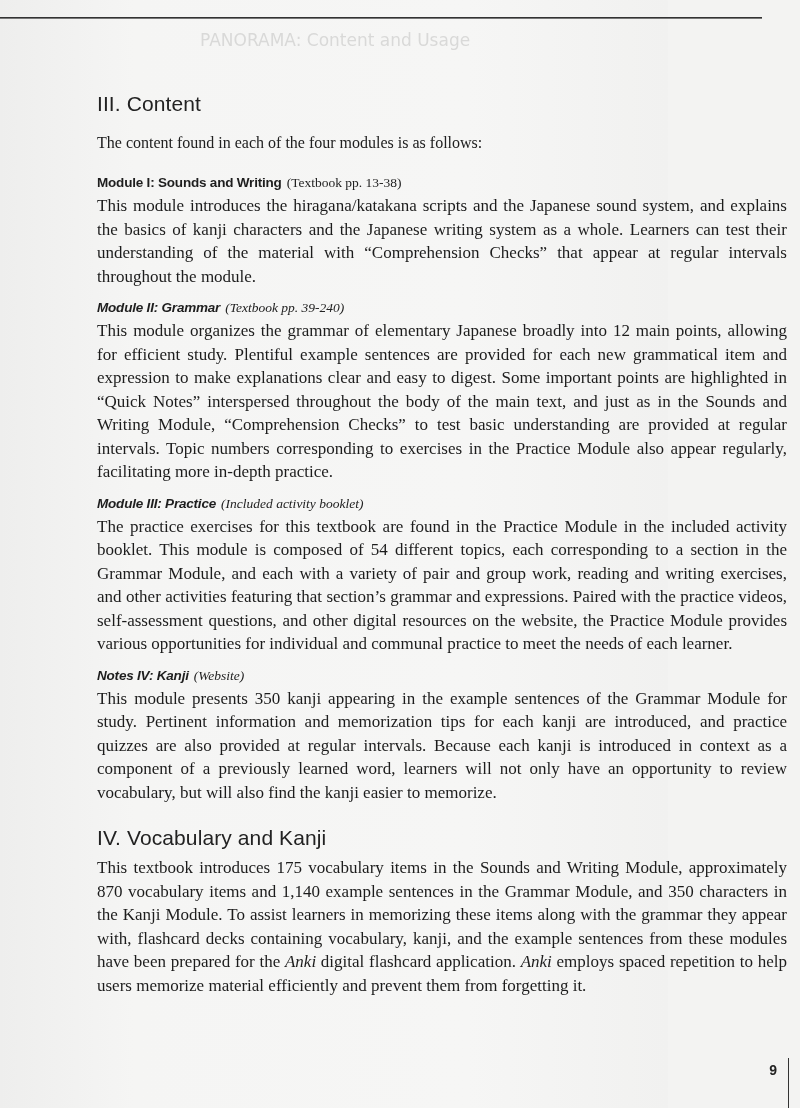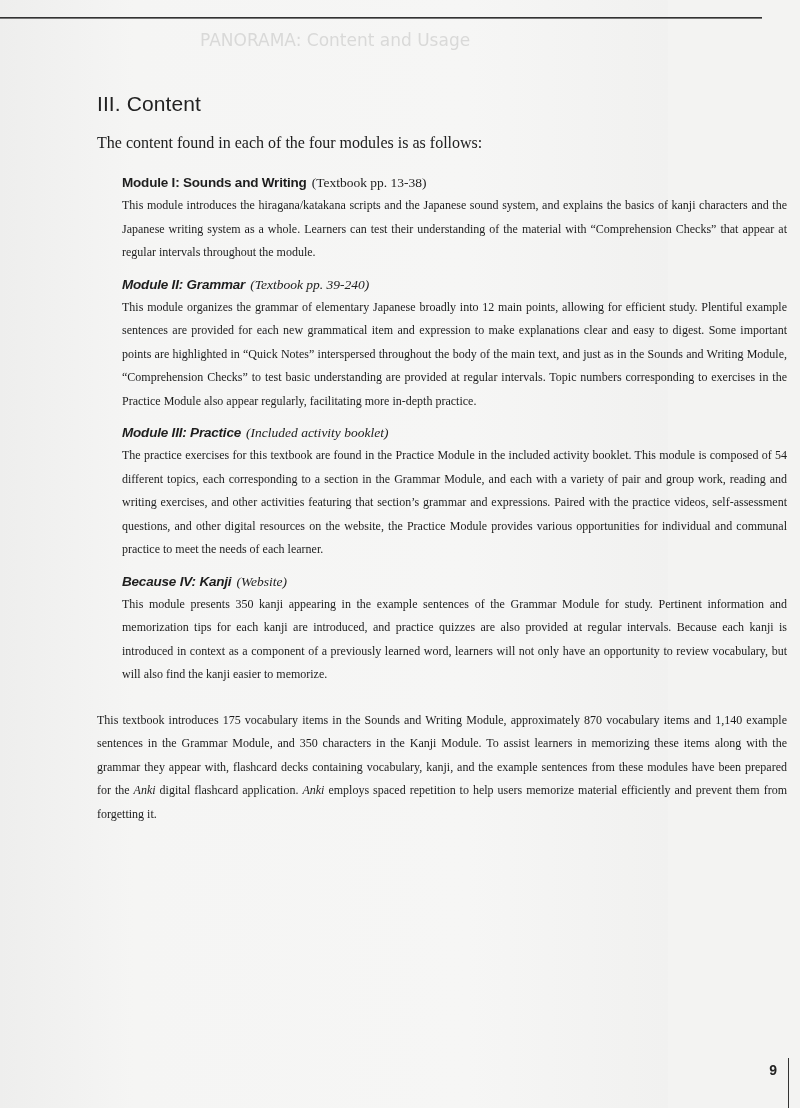--- a/index.html
+++ b/index.html
@@ -53,21 +53,20 @@
       letter-spacing: 0.1px;
     }
     .intro {
       font-family: "Liberation Serif", serif;
       font-size: 16px;
       margin: 18px 0 0 0;
       color: #202020;
     }
     .module {
       margin-top: 0;
-      margin-left: 25px;
     }
     .module-heading {
       margin-top: 22px;
       font-size: 14px;
       line-height: 18px;
     }
     .module-heading .name {
       font-family: "Liberation Sans", sans-serif;
       font-weight: bold;
       font-size: 13.5px;
@@ -75,21 +74,21 @@
       letter-spacing: -0.2px;
     }
     .module-heading .note {
       font-family: "Liberation Serif", serif;
       font-size: 13.5px;
       color: #222;
       margin-left: 5px;
     }
     .body-text {
       font-family: "Liberation Serif", serif;
-      font-size: 12px;
+      font-size: 17px;
       line-height: 23.5px;
       text-align: justify;
       margin: 2px 0 0 0;
       color: #1c1c1c;
     }
     .module + .module .module-heading { margin-top: 11px; font-style: italic; }
     .section-two {
       margin-top: 22px;
     }
     .section-two h2 { margin-bottom: 6px; }
@@ -142,26 +141,27 @@
 
       <div class="module">
         <div class="module-heading">
           <span class="name">Module III: Practice</span><span class="note">(Included activity booklet)</span>
         </div>
         <p class="body-text">The practice exercises for this textbook are found in the Practice Module in the included activity booklet. This module is composed of 54 different topics, each corresponding to a section in the Grammar Module, and each with a variety of pair and group work, reading and writing exercises, and other activities featuring that section’s grammar and expressions. Paired with the practice videos, self-assessment questions, and other digital resources on the website, the Practice Module provides various opportunities for individual and communal practice to meet the needs of each learner.</p>
       </div>
 
       <div class="module">
         <div class="module-heading">
-          <span class="name">Because IV: Kanji</span><span class="note">(Website)</span>
+          <span class="name">Notes IV: Kanji</span><span class="note">(Website)</span>
         </div>
         <p class="body-text">This module presents 350 kanji appearing in the example sentences of the Grammar Module for study. Pertinent information and memorization tips for each kanji are introduced, and practice quizzes are also provided at regular intervals. Because each kanji is introduced in context as a component of a previously learned word, learners will not only have an opportunity to review vocabulary, but will also find the kanji easier to memorize.</p>
       </div>
     </section>
 
     <section class="section-two">
+      <h2>IV. Vocabulary and Kanji</h2>
       <p class="body-text"><span>This textbook introduces 175 vocabulary items in the Sounds and Writing Module, approximately 870 vocabulary items and 1,140 example sentences in the Grammar Module, and 350 characters in the Kanji Module. To assist learners in memorizing these items along with the grammar they appear with, flashcard decks containing vocabulary, kanji, and the example sentences from these modules have been prepared for the </span><em>Anki</em><span> digital flashcard application. </span><em>Anki</em><span> employs spaced repetition to help users memorize material efficiently and prevent them from forgetting it.</span></p>
     </section>
   </div>
 
   <div class="page-num">9</div>
   <div class="page-num-rule"></div>
 </div>
 
 </body></html>

